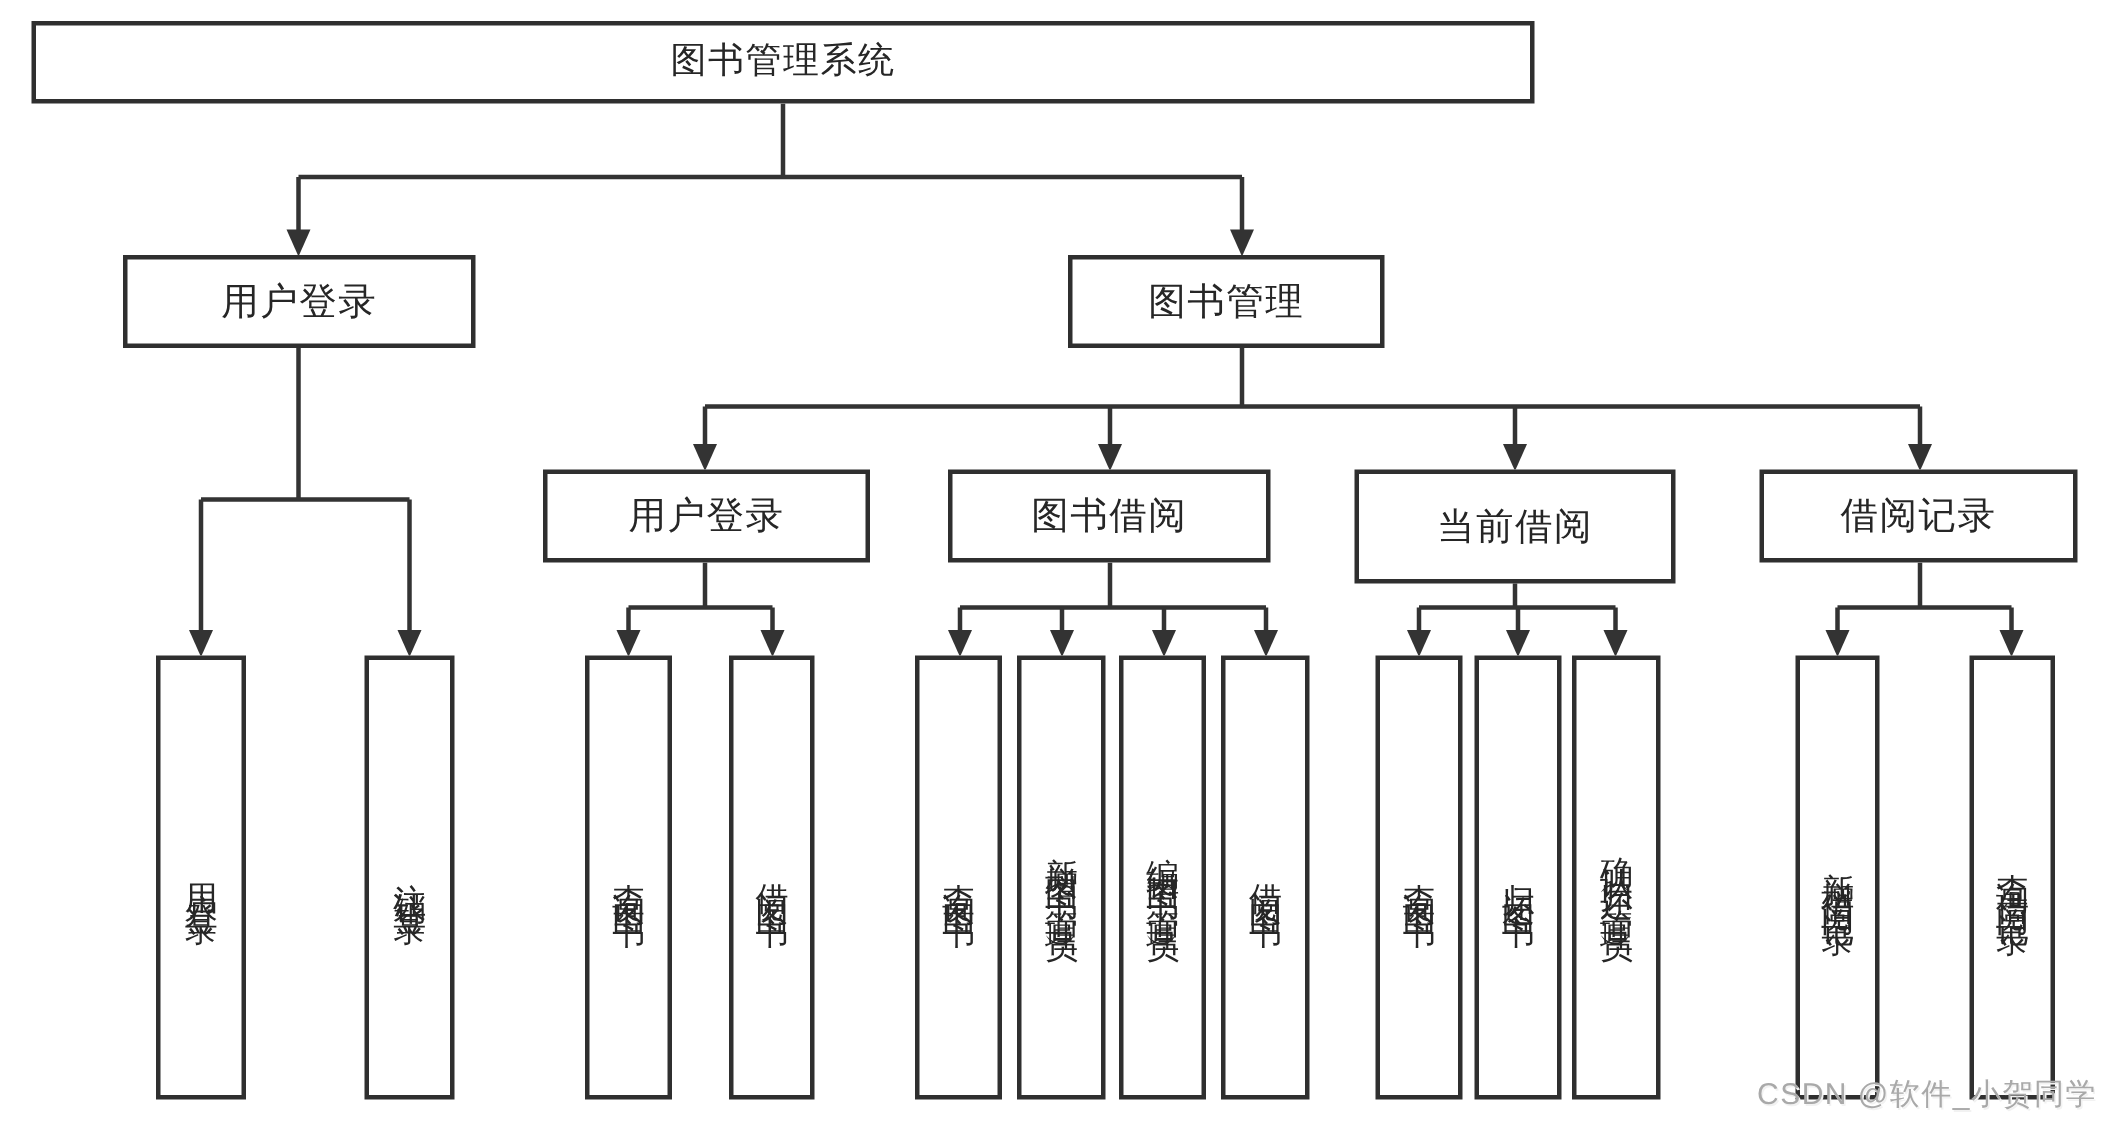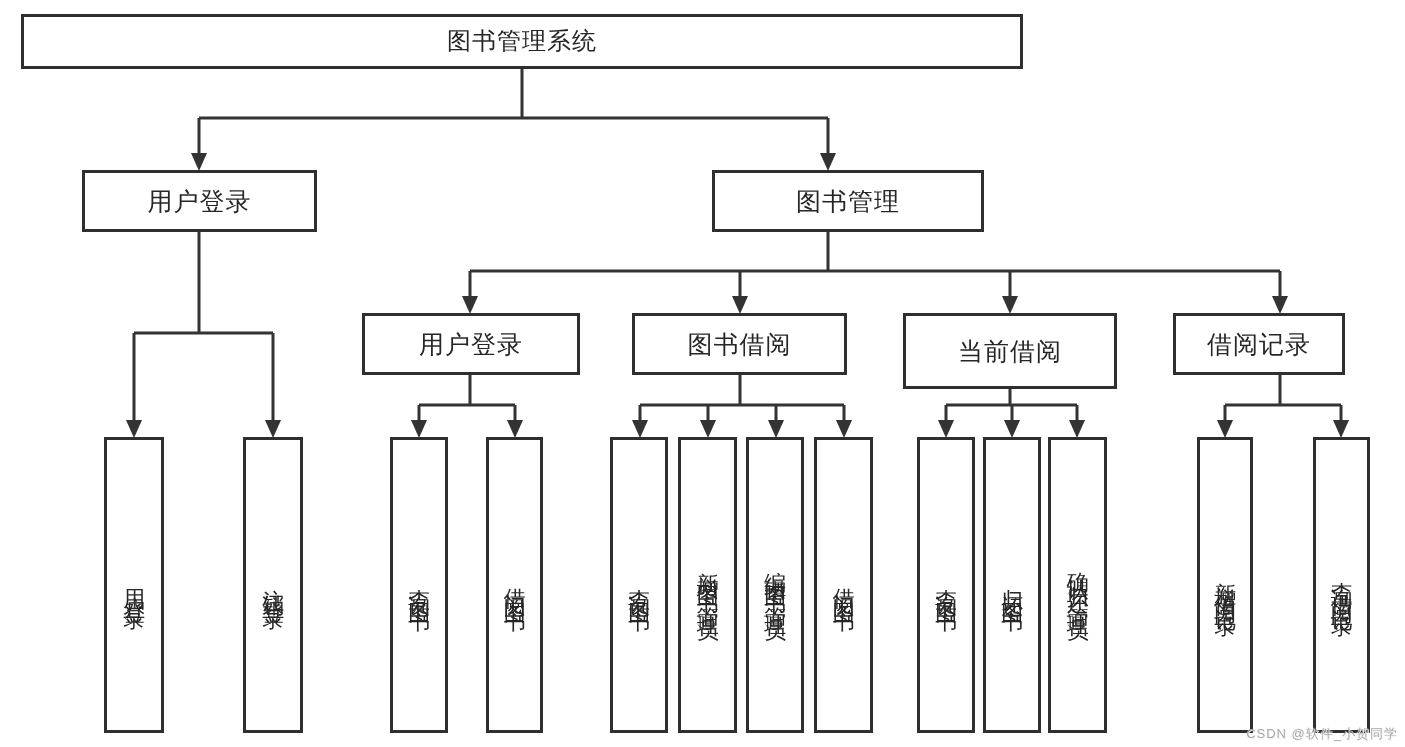--- a/index.html
+++ b/index.html
@@ -25,21 +25,21 @@
   .hbox{font-size:25px;letter-spacing:1px;}
   .vbox{
     writing-mode:vertical-rl;
     text-orientation:mixed;
     font-size:22px;
     letter-spacing:7px;
   }
   .watermark{
     position:absolute;
     right:7px;bottom:4px;
-    font-size:13px;
+    font-size:20px;
     color:#a9a9a9;
     letter-spacing:1px;
     text-shadow:1px 1px 0 #f2f2f2;
     white-space:nowrap;
   }
 </style>
 </head>
 <body>
 
 <div class="canvas">
@@ -71,26 +71,26 @@
       <path d="M1004 420 H1020 L1012 438 Z"></path>
       <path d="M1069 420 H1085 L1077 438 Z"></path>
       <path d="M1217 420 H1233 L1225 438 Z"></path>
       <path d="M1333 420 H1349 L1341 438 Z"></path>
     </g>
   </svg>
 
   <div class="node hbox-root" style="left:21px;top:14px;width:1002px;height:55px;">图书管理系统</div>
 
   <div class="node hbox" style="left:82px;top:170px;width:235px;height:62px;">用户登录</div>
-  <div class="node hbox" style="left:712px;top:170px;width:272px;height:62px;">图书管理</div>
+  <div class="node hbox" style="left:712px;top:170px;width:211px;height:62px;">图书管理</div>
 
   <div class="node hbox" style="left:362px;top:313px;width:218px;height:62px;">用户登录</div>
   <div class="node hbox" style="left:632px;top:313px;width:215px;height:62px;">图书借阅</div>
   <div class="node hbox" style="left:903px;top:313px;width:214px;height:76px;">当前借阅</div>
-  <div class="node hbox" style="left:1173px;top:313px;width:172px;height:62px;">借阅记录</div>
+  <div class="node hbox" style="left:1173px;top:313px;width:212px;height:62px;">借阅记录</div>
 
   <div class="node vbox" style="left:104px;top:437px;width:60px;height:296px;">用户登录</div>
   <div class="node vbox" style="left:243px;top:437px;width:60px;height:296px;">注销登录</div>
 
   <div class="node vbox" style="left:390px;top:437px;width:58px;height:296px;">查询图书</div>
   <div class="node vbox" style="left:486px;top:437px;width:57px;height:296px;">借阅图书</div>
 
   <div class="node vbox" style="left:610px;top:437px;width:58px;height:296px;">查询图书</div>
   <div class="node vbox" style="left:678px;top:437px;width:59px;height:296px;">新增图书（管理员）</div>
   <div class="node vbox" style="left:746px;top:437px;width:58px;height:296px;">编辑图书（管理员）</div>

